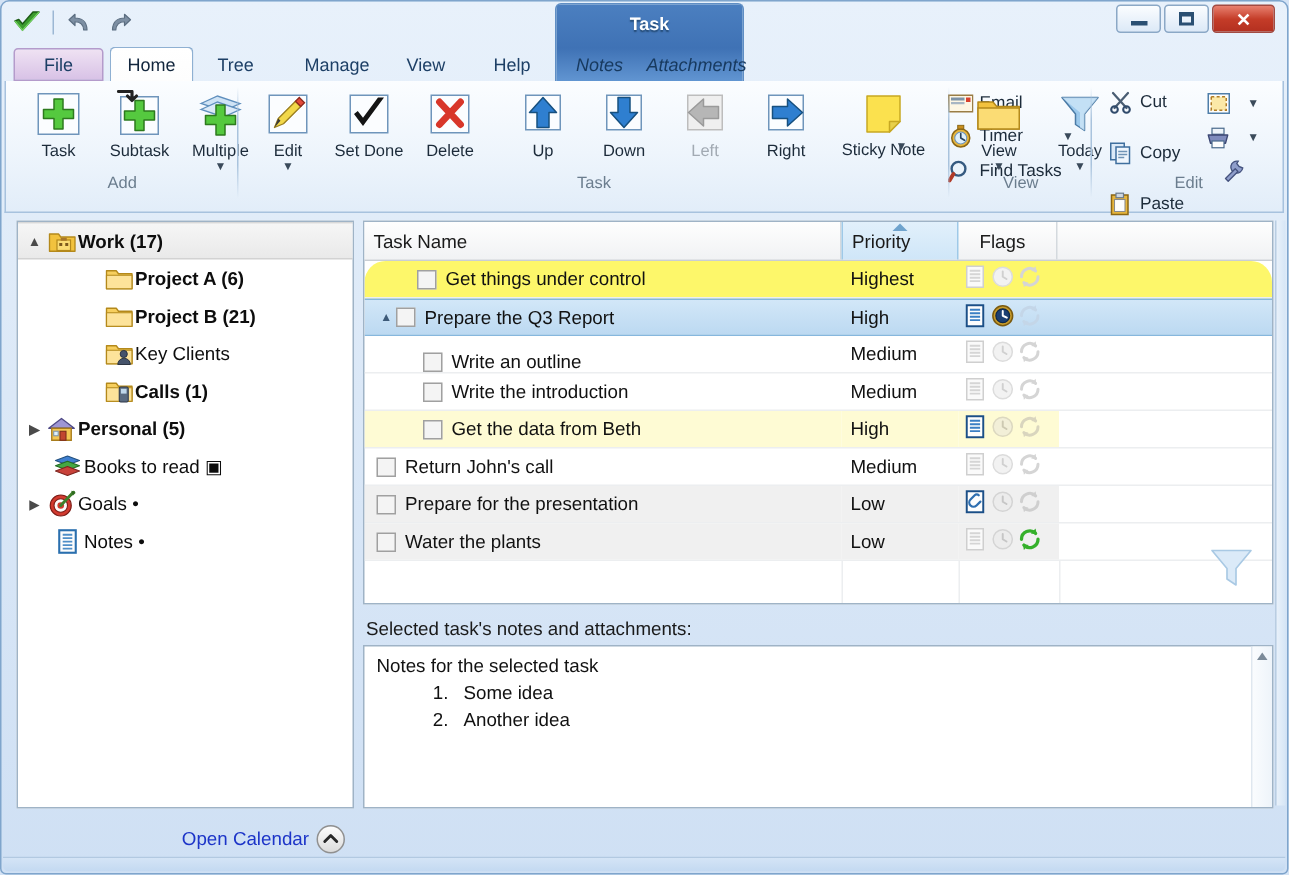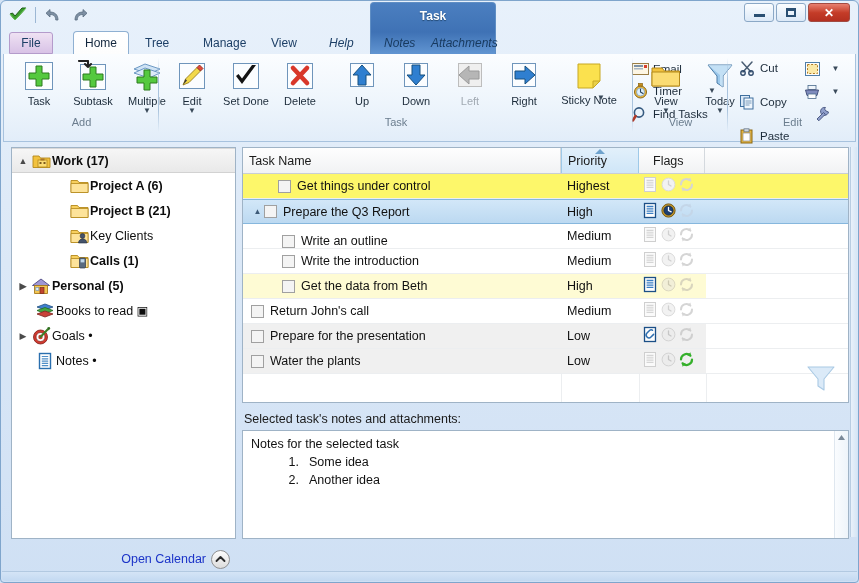--- a/index.html
+++ b/index.html
@@ -62,21 +62,21 @@
   
   #tabstrip {
     position:absolute; left:0; top:28px; width:857px; height:26px;
   }
   .tab {
     position:absolute; top:2px; height:24px; padding:0 12px;
     display:flex; align-items:center; justify-content:center;
     font-size:12px; color:#1d3f66; cursor:default; white-space:nowrap;
   }
   .tab.file {
-    left:8px; width:44px; height:22px; top:3px;
+    left:8px; width:60px; height:22px; top:3px;
     background: linear-gradient(to bottom,#efe2f3,#d8c2e6);
     border:1px solid #b49bcb; border-radius:3px 3px 0 0;
   }
   .tab.active {
     background: linear-gradient(to bottom,#ffffff,#fdfdfd);
     border:1px solid #8fb0d2; border-bottom:1px solid #fff;
     border-radius:4px 4px 0 0; font-weight:normal; color:#12263d;
   }
   .tab.ctx { color:#17395e;font-style:italic; }
   #ribbon-collapse {
@@ -161,21 +161,21 @@
   }
   .hcell.sorted {
     background: linear-gradient(to bottom,#e2f0fb,#cfe6f8);
     border-left:1px solid #9ec9e8; border-right:1px solid #9ec9e8;
   }
   .sort-arrow {
     position:absolute; left:50%; top:1px; margin-left:-5px;
     width:0;height:0; border-left:5px solid transparent; border-right:5px solid transparent;
     border-bottom:5px solid #6fa3cd;
   }
-  #gridbody { position:relative; height:228px; overflow:hidden; }
+  #gridbody { position:relative; height:228px; overflow:hidden;border-radius:14px; }
   .row {
     position:relative; height:25px; display:flex; align-items:center;
     border-bottom:1px solid #eceef0; font-size:12.5px; color:#111;
     cursor:default;
   }
   .row .c-name { position:absolute; left:0; width:318px; display:flex; align-items:center; height:100%; }
   .row .c-prio { position:absolute; left:318px; width:78px; height:100%; display:flex; align-items:center; padding-left:6px;}
   .row .c-flags{ position:absolute; left:396px; width:67px; height:100%; display:flex; align-items:center; gap:1px; padding-left:3px;}
   .row .c-rest { position:absolute; left:463px; right:0; height:100%;}
   .vline { position:absolute; top:0; bottom:0; width:1px; background:#eceef0; }
@@ -274,21 +274,21 @@
       <div class="wbtn close">✕</div>
     </div>
   </div>
 
   <div id="tabstrip">
     <div class="tab file" style="left:8px;">File</div>
     <div class="tab active" style="left:72px;width:56px;">Home</div>
     <div class="tab" style="left:132px;">Tree</div>
     <div class="tab" style="left:190px;">Manage</div>
     <div class="tab" style="left:258px;">View</div>
-    <div class="tab" style="left:316px;font-style:italic;">Help</div>
+    <div class="tab" style="left:316px;">Help</div>
     <div class="tab ctx" style="left:371px;">Notes</div>
     <div class="tab ctx" style="left:418px;">Attachments</div>
     <div id="ribbon-collapse">
       <svg width="16" height="11" viewBox="0 0 16 11">
         <path d="M2 8 L8 2 L14 8" fill="none" stroke="#51759b" stroke-width="2.2" stroke-linecap="round" stroke-linejoin="round"></path>
       </svg>
     </div>
   </div>
 
   <div id="ribbon">

